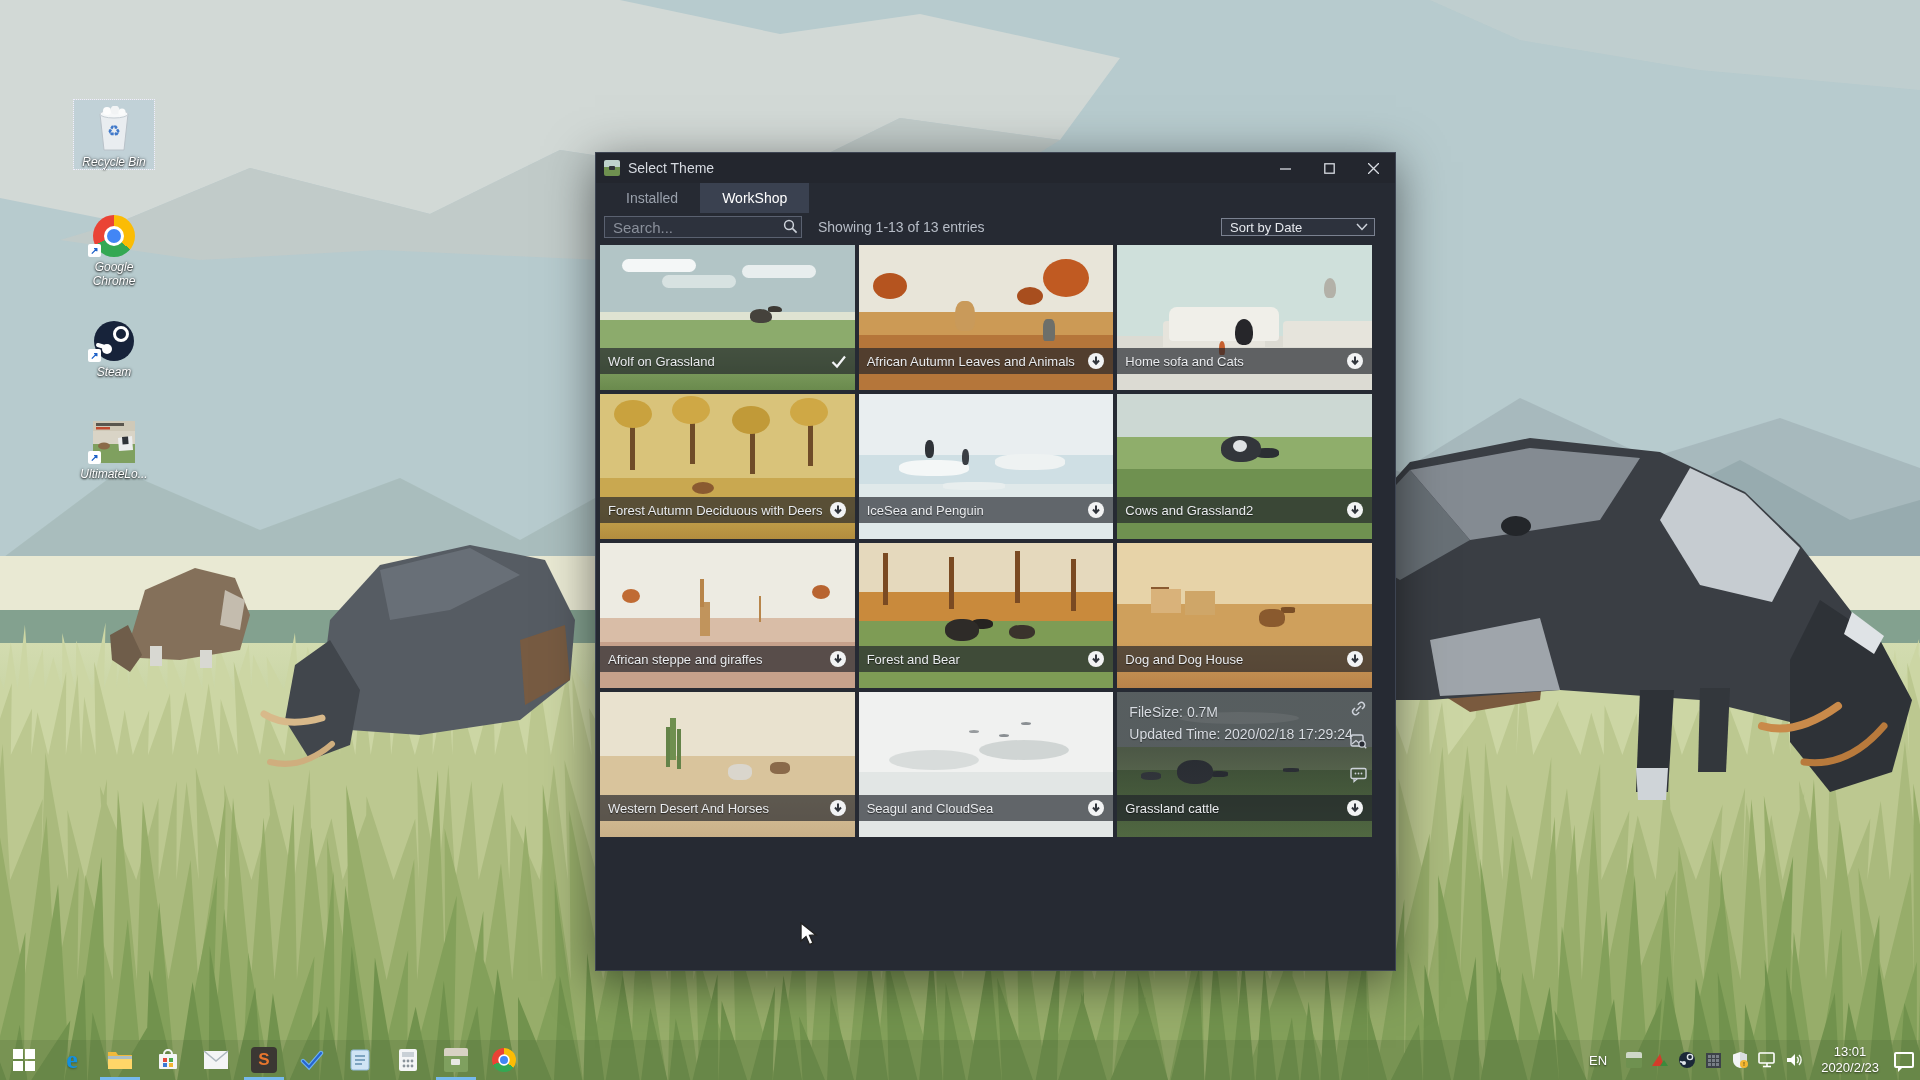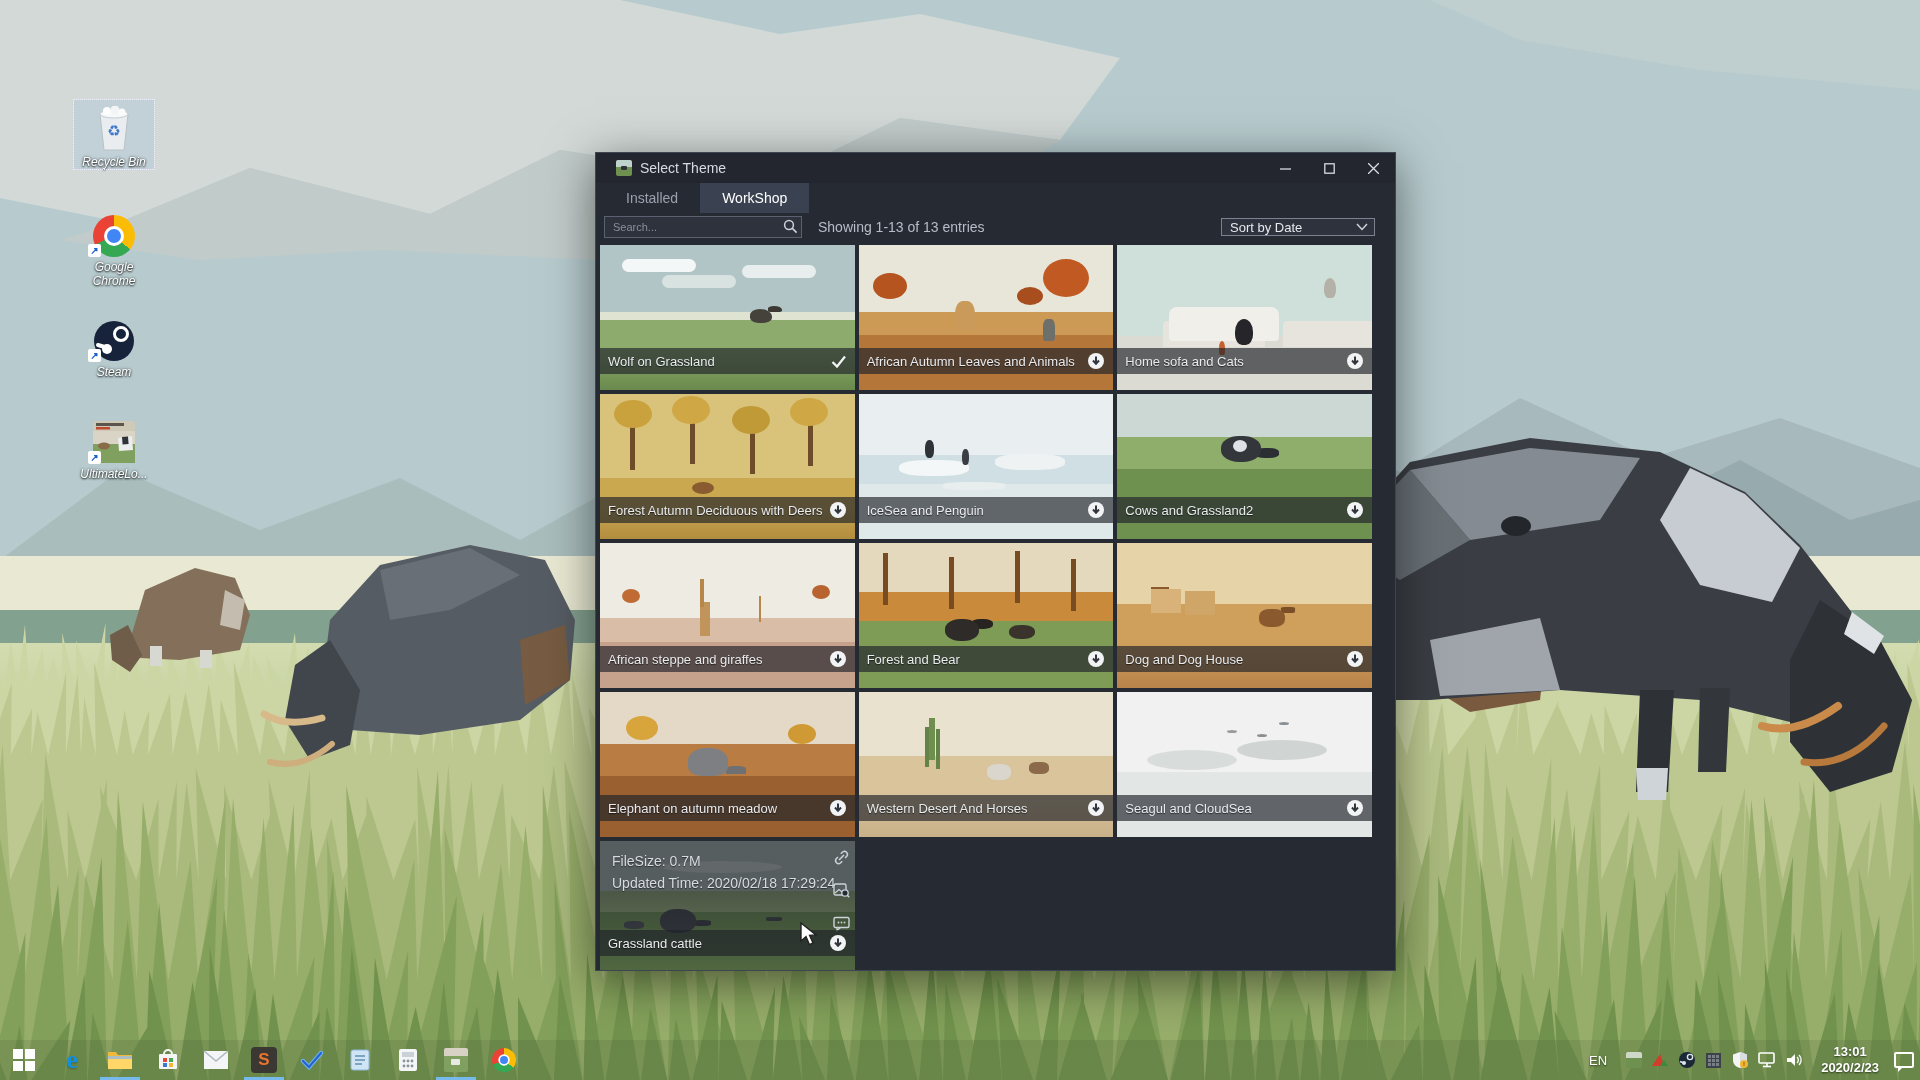--- a/index.html
+++ b/index.html
@@ -22,34 +22,34 @@
      background:conic-gradient(from -115deg,#ea4335 0 115deg,#fbbc05 115deg 245deg,#34a853 245deg 360deg);}
   .chrome-ball::before{content:"";position:absolute;left:50%;top:50%;width:20px;height:20px;margin:-10px 0 0 -10px;
      background:#fff;border-radius:50%;}
   .chrome-ball::after{content:"";position:absolute;left:50%;top:50%;width:14px;height:14px;margin:-7px 0 0 -7px;
      background:#4286f5;border-radius:50%;}
   .chrome-sm{transform:scale(.57);transform-origin:center;}
 
   
   .win{position:absolute;left:595px;top:152px;width:801px;height:819px;background:#262a33;
        border:1px solid #3d4452;box-shadow:0 10px 45px rgba(0,0,0,.5);color:#c9cdd6;}
-  .titlebar{height:30px;display:flex;align-items:center;padding-left:20px;background:#23262e;}
+  .titlebar{height:30px;display:flex;align-items:center;padding-left:8px;background:#23262e;}
   .appicon{width:16px;height:16px;margin-right:8px;border-radius:2px;
       background:linear-gradient(180deg,#bfd3cc 0 45%,#6f9150 45% 100%);position:relative;}
   .appicon::after{content:"";position:absolute;left:5px;top:6px;width:6px;height:4px;background:#2f3338;border-radius:1px;}
   .title{font-size:14px;color:#d6dae1;}
   .wbtns{margin-left:auto;display:flex;height:100%;}
   .wbtn{width:44px;height:100%;display:flex;align-items:center;justify-content:center;color:#d8dce2;}
   .tabs{height:30px;display:flex;align-items:stretch;padding-left:8px;background:#262a33;font-size:14px;}
   .tab{padding:0 22px;display:flex;align-items:center;color:#9aa1ac;}
   .tab.active{background:#3a4150;color:#fff;}
   .toolbar{height:28px;display:flex;align-items:center;padding:0 20px 0 8px;gap:0;}
   .search{position:relative;width:198px;height:22px;}
   .search input{width:100%;height:100%;background:#2d323d;border:1px solid #5a6170;color:#d946ef;
-       font-size:11px;padding:0 24px 0 8px;font-family:"Liberation Sans",sans-serif;outline:none;}
+       font-size:15px;padding:0 24px 0 8px;font-family:"Liberation Sans",sans-serif;outline:none;}
   .search input::placeholder{color:#8a909b;}
   .search .mag{position:absolute;right:4px;top:3px;}
   .results{font-size:14px;color:#b7bdc7;margin-left:16px;}
   .sort{margin-left:auto;width:154px;height:18px;border:1px solid #7a8190;background:#2d323d;
         display:flex;align-items:center;padding:0 6px 0 8px;font-size:13px;color:#e6e9ee;}
   .sort .chev{margin-left:auto;}
 
   .grid{position:absolute;left:0;right:0;top:88px;bottom:0;padding:4px 23px 0 4px;display:grid;
         grid-template-columns:repeat(3,1fr);grid-template-rows:repeat(4,145px) 131px;gap:4px;overflow:hidden;}
   .tile{position:relative;overflow:hidden;background:#333;}
@@ -130,21 +130,21 @@
   .t13::after{left:62px;top:20px;width:120px;height:12px;background:rgba(235,238,236,.35);border-radius:50%;}
 
   
   .taskbar{position:absolute;left:0;right:0;bottom:0;height:40px;background:rgba(30,40,25,.10);
            display:flex;align-items:center;color:#fff;}
   .tb-left{display:flex;height:100%;align-items:center;}
   .tb-slot{width:48px;height:100%;display:flex;align-items:center;justify-content:center;position:relative;}
   .tb-slot.run::after{content:"";position:absolute;left:4px;right:4px;bottom:0;height:3px;background:#76b9ed;}
   .tb-right{margin-left:auto;display:flex;align-items:center;height:100%;gap:9px;padding-right:6px;}
   .lang{font-size:13px;text-shadow:0 1px 2px rgba(0,0,0,.6);padding:0 10px;}
-  .clock{font-size:13px;text-align:center;line-height:16px;text-shadow:0 1px 2px rgba(0,0,0,.6);padding:0 6px;font-weight:bold;}
+  .clock{font-size:13px;text-align:center;line-height:16px;text-shadow:0 1px 2px rgba(0,0,0,.6);padding:0 6px;}
   .winlogo{display:grid;grid-template-columns:10px 10px;grid-template-rows:10px 10px;gap:2px;}
   .winlogo i{background:#fff;}
   .edge-e{font-size:26px;font-weight:bold;color:#1390df;text-shadow:0 1px 2px rgba(0,0,0,.3);font-family:"Liberation Serif",serif;}
   .sq-s{width:26px;height:26px;border-radius:4px;background:#3b3733;color:#e8762d;font-weight:bold;
         font-size:17px;display:flex;align-items:center;justify-content:center;}
   .pic-ico{width:24px;height:24px;border-radius:2px;background:linear-gradient(180deg,#d8d2c4 0 35%,#7fa05f 35% 100%);position:relative;}
   .pic-ico::after{content:"";position:absolute;left:7px;top:11px;width:9px;height:6px;background:#e8e8e4;border-radius:1px;}
   .tray-pic{width:16px;height:16px;border-radius:2px;background:linear-gradient(180deg,#cfd8c8 0 40%,#6f9150 40% 100%);}
   .bubble{width:20px;height:16px;border:2px solid #fff;border-radius:2px;position:relative;background:transparent;}
   .bubble::after{content:"";position:absolute;left:2px;bottom:-6px;border:3px solid transparent;border-top-color:#fff;border-left-color:#fff;}
@@ -432,32 +432,20 @@
           <span class="nm">Dog and Dog House</span>
           <span>
             <svg width="18" height="18" viewBox="0 0 18 18">
                 <circle cx="9" cy="9" r="8" fill="#f2f3f4"></circle>
                 <path d="M9,4.5 L9,11 M6,8.5 L9,11.8 L12,8.5" stroke="#31353c" stroke-width="2" fill="none"></path>
               </svg>
           </span>
         </div>
       </div>
 
-      <div class="tile">
-        <div class="thumb t10"></div>
-        <div class="tlabel">
-          <span class="nm">Elephant on autumn meadow</span>
-          <span>
-            <svg width="18" height="18" viewBox="0 0 18 18">
-                <circle cx="9" cy="9" r="8" fill="#f2f3f4"></circle>
-                <path d="M9,4.5 L9,11 M6,8.5 L9,11.8 L12,8.5" stroke="#31353c" stroke-width="2" fill="none"></path>
-              </svg>
-          </span>
-        </div>
-      </div>
 
       <div class="tile">
         <div class="thumb t11"></div>
         <div class="tlabel">
           <span class="nm">Western Desert And Horses</span>
           <span>
             <svg width="18" height="18" viewBox="0 0 18 18">
                 <circle cx="9" cy="9" r="8" fill="#f2f3f4"></circle>
                 <path d="M9,4.5 L9,11 M6,8.5 L9,11.8 L12,8.5" stroke="#31353c" stroke-width="2" fill="none"></path>
               </svg>

